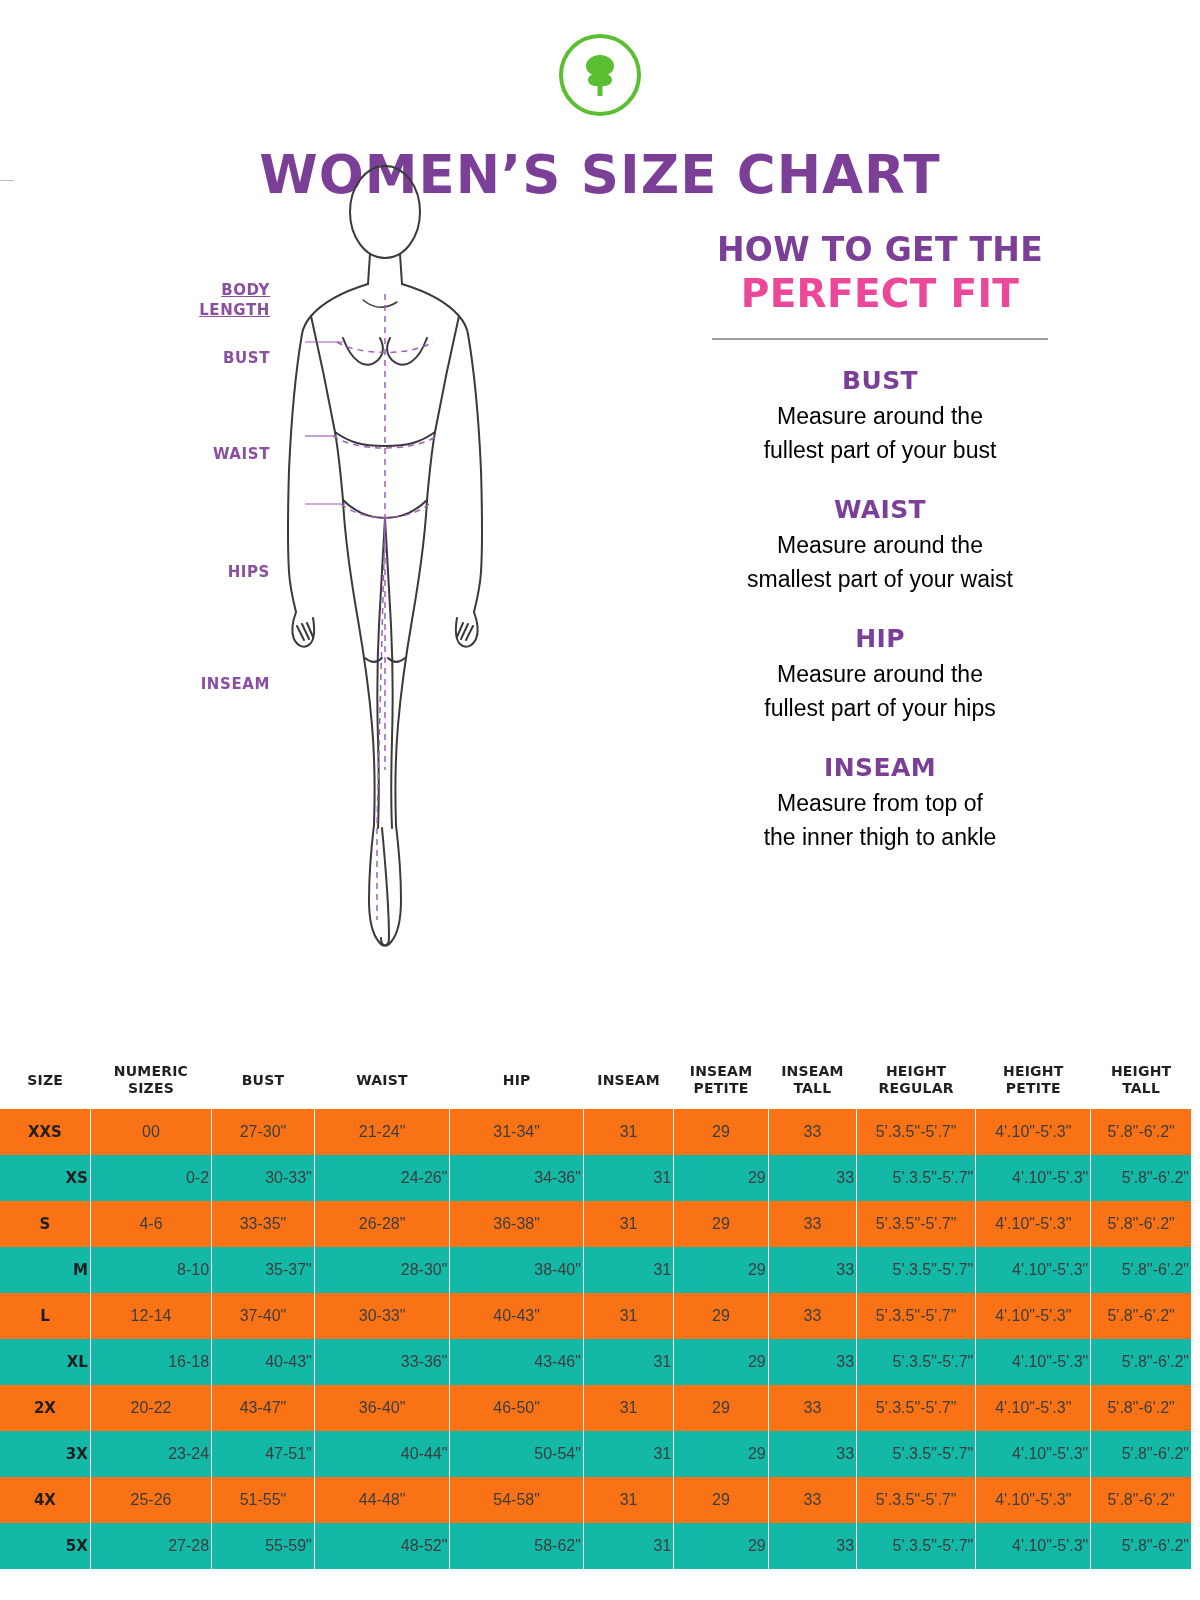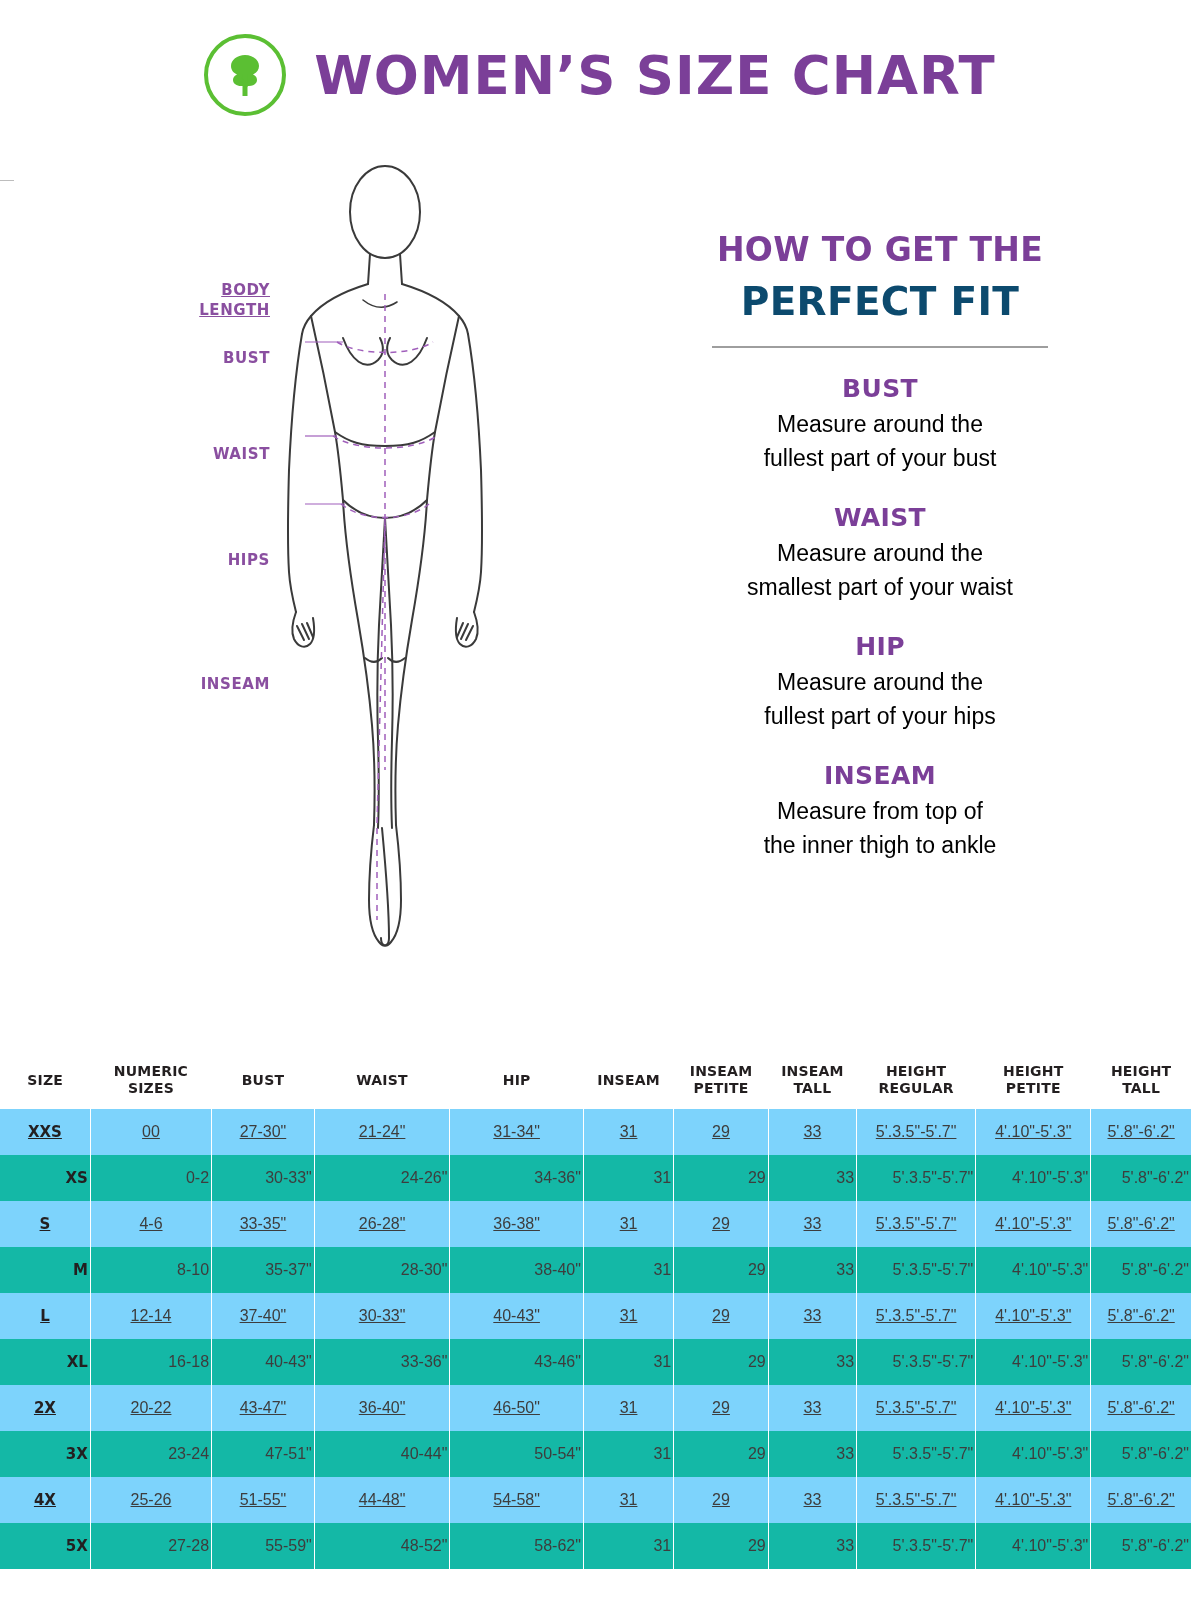--- a/index.html
+++ b/index.html
@@ -19,20 +19,21 @@
     overflow: hidden;
   }
 
   
   .header {
     display: flex;
     align-items: center;
     justify-content: center;
     gap: 28px;
     padding-top: 34px;
+    flex-direction: column;
   }
   .logo {
     width: 82px;
     height: 82px;
     border-radius: 50%;
     border: 4px solid #5bbf33;
     display: flex;
     align-items: center;
     justify-content: center;
     flex: 0 0 auto;
@@ -75,23 +76,23 @@
   .fit-head1 {
     font-size: 33px;
     font-weight: bold;
     color: #7b3f98;
     letter-spacing: 0.3px;
     font-family: "DejaVu Sans", sans-serif;
   }
   .fit-head2 {
     font-size: 39px;
     font-weight: bold;
-    color: #0c4a6e;
+    color: #ec4899;
     letter-spacing: 0.3px;
-    margin-top: 10px;
+    margin-top: 2px;
     font-family: "DejaVu Sans", sans-serif;
   }
   .rule {
     width: 336px;
     height: 2px;
     background: #9e9e9e;
     margin: 22px auto 26px auto;
   }
   .fit-item { margin-bottom: 28px; }
   .fit-item-title {
@@ -138,21 +139,21 @@
     height: 46px;
     padding: 0 2px;
     border-right: 1px solid #ffffff;
   }
   td.size-cell {
     font-weight: bold;
     color: #231f20;
     font-family: "DejaVu Sans", sans-serif;
     font-size: 15px;
   }
-  tr.shade td { background: #7dd3fc; text-decoration: underline; }
+  tr.shade td { background: #f97316; }
   tr.plain td { background: #14b8a6; text-align: right; }
   col.c0 { width: 88px; }
   col.c1 { width: 118px; }
   col.c2 { width: 100px; }
   col.c3 { width: 132px; }
   col.c4 { width: 130px; }
   col.c5 { width: 88px; }
   col.c6 { width: 92px; }
   col.c7 { width: 86px; }
   col.c8 { width: 116px; }
@@ -187,21 +188,21 @@
   </div>
 
   <div class="figure-area">
 
     <div class="fig-label" style="left: 110px; top: 130px; width: 160px; text-decoration: underline;">
       <div>BODY</div>
       <div>LENGTH</div>
     </div>
     <div class="fig-label" style="left: 110px; top: 198px; width: 160px;">BUST</div>
     <div class="fig-label" style="left: 100px; top: 294px; width: 170px;">WAIST</div>
-    <div class="fig-label" style="left: 110px; top: 400px; width: 160px;">HIPS</div>
+    <div class="fig-label" style="left: 110px; top: 412px; width: 160px;">HIPS</div>
     <div class="fig-label" style="left: 90px; top: 524px; width: 180px;">INSEAM</div>
 
     <svg width="330" height="890" viewBox="0 0 330 890" style="position:absolute; left:265px; top:10px;">
       <g fill="none" stroke="#3a3a3a" stroke-width="2" stroke-linejoin="round" stroke-linecap="round">
 
         <ellipse cx="120" cy="52" rx="35" ry="46"></ellipse>
 
         <path d="M105 94 L103 124 M135 94 L137 124"></path>
 
         <path d="M103 124 C 80 131, 58 142, 46 156 C 40 163, 38 168, 37 174"></path>

